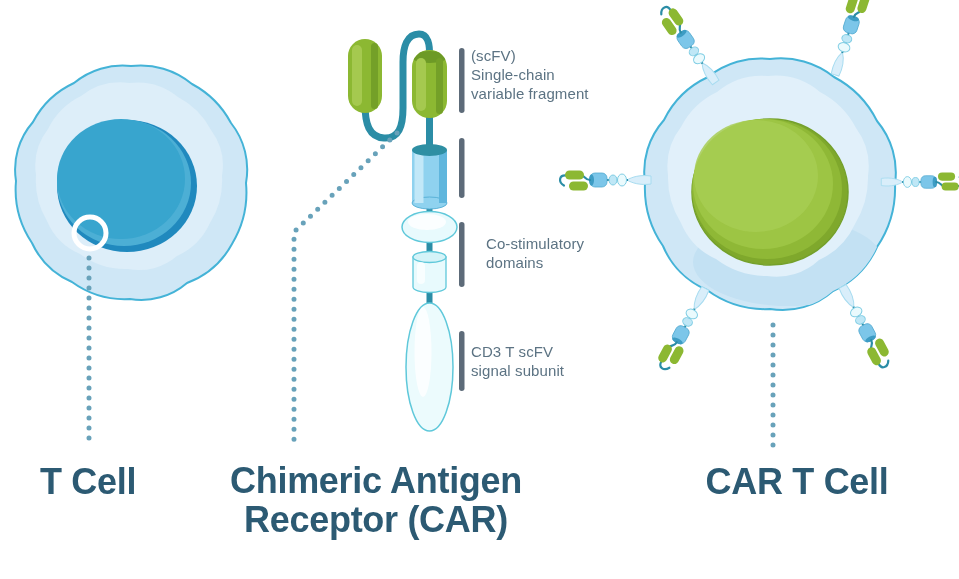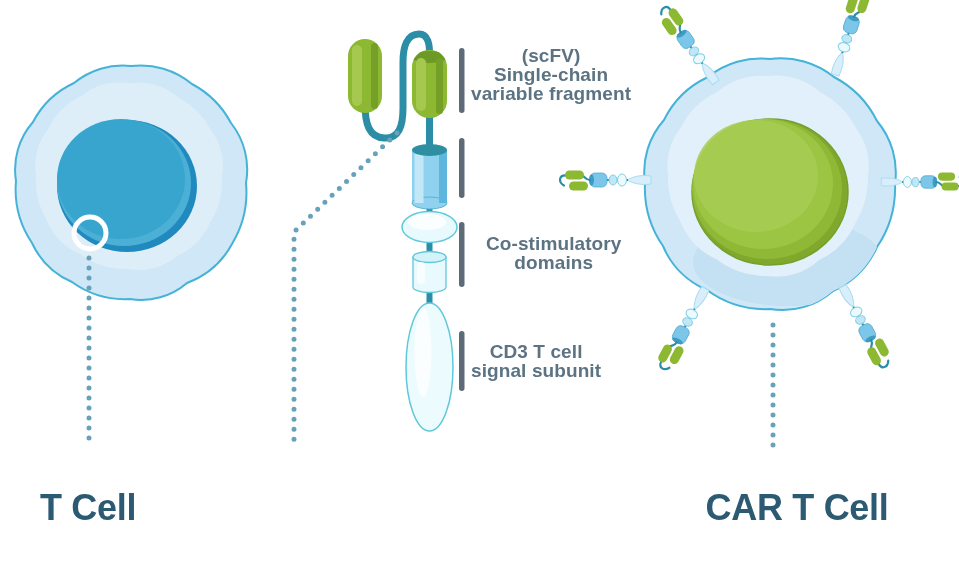--- a/index.html
+++ b/index.html
@@ -8,25 +8,25 @@
     font-family:"Liberation Sans", sans-serif;
   }
   .stage svg{position:absolute;left:0;top:0;}
   .f-green{fill:var(--green,#8cb832);}
   .f-green-hl{fill:var(--green-light,#a5c94f);}
   .f-green-sh{fill:var(--green-dark,#7aa528);}
   .s-teal{stroke:var(--teal,#2b8da6);fill:none;}
   .dots{fill:none;stroke:var(--dots,#68a2ba);stroke-width:5;stroke-dasharray:0 10;stroke-linecap:round;}
   .ann{
     position:absolute;color:var(--annotation-text,#5c7383);
-    font-size:19px;font-weight:bold;line-height:19px;letter-spacing:.1px;text-align:center;
+    font-size:15px;font-weight:normal;line-height:19px;letter-spacing:.1px;
   }
   .title{
     position:absolute;color:var(--title-text,#2c5a73);
-    font-size:36px;font-weight:bold;line-height:39px;letter-spacing:-.3px;text-align:center;margin-top:26px;
+    font-size:36px;font-weight:bold;line-height:39px;letter-spacing:-.3px;text-align:center;
   }
 </style>
 </head>
 <body>
 
 <div class="stage">
 
 <svg width="959" height="579" viewBox="0 0 959 579">
   <defs>
     <clipPath id="pillRClip">
@@ -134,20 +134,24 @@
 <div class="ann" style="left:471px;top:46px">
   <div>(scFV)</div>
   <div>Single-chain</div>
   <div>variable fragment</div>
 </div>
 <div class="ann" style="left:486px;top:234px">
   <div>Co-stimulatory</div>
   <div>domains</div>
 </div>
 <div class="ann" style="left:471px;top:342px">
-  <div>CD3 T cell</div>
+  <div>CD3 T scFV</div>
   <div>signal subunit</div>
 </div>
 
 <div class="title" style="left:8px;top:462px;width:160px">T Cell</div>
+<div class="title" style="left:186px;top:461px;width:380px">
+  <div>Chimeric Antigen</div>
+  <div>Receptor (CAR)</div>
+</div>
 <div class="title" style="left:667px;top:462px;width:260px">CAR T Cell</div>
 
 </div>
 
 </body></html>

